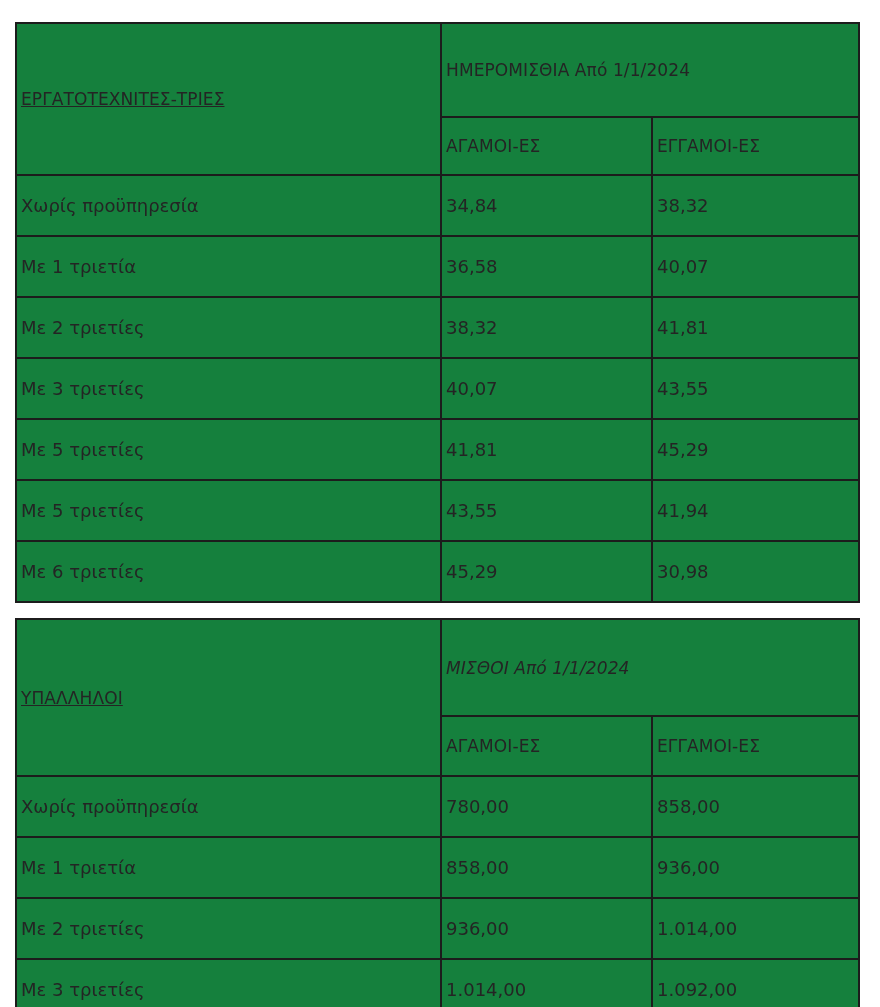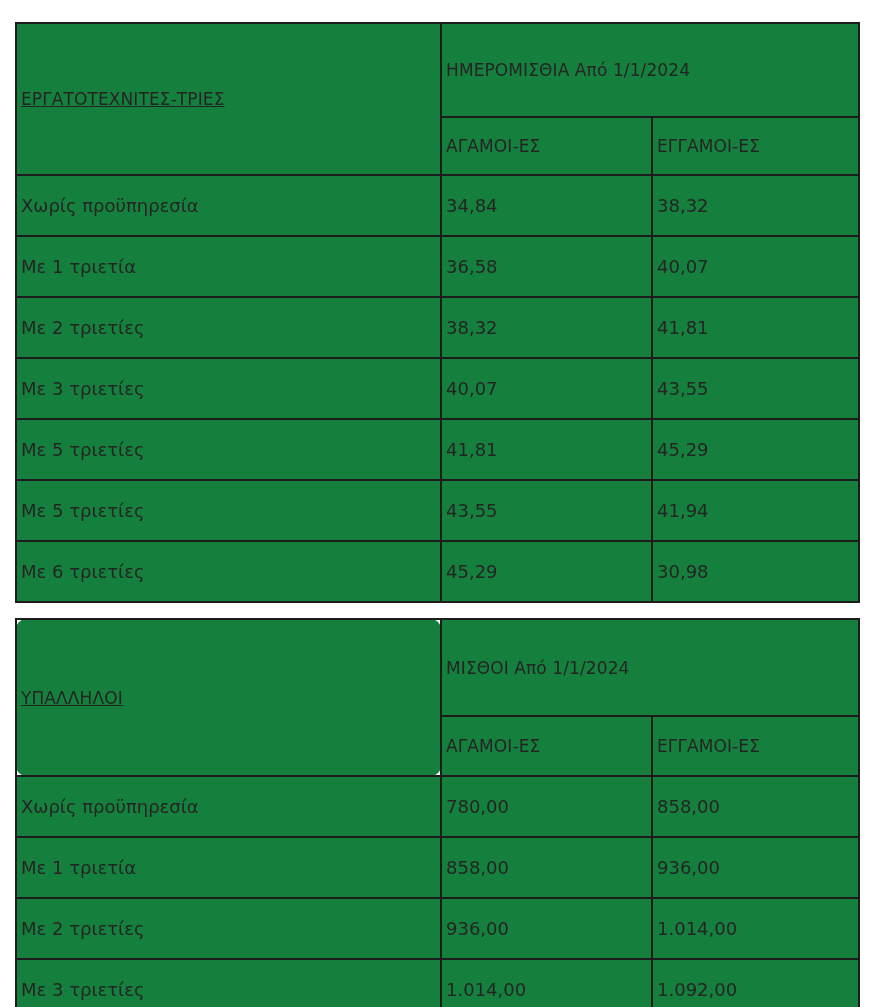--- a/index.html
+++ b/index.html
@@ -72,22 +72,22 @@
 
   .data-row td.label-cell {
     font-size: 18px;
   }
 
   .table-gap {
     height: 15px;
   }
 
   
-  .t2 .cat-cell { height: 153px; border-radius: 10px; }
-  .t2 .span-head { height: 95px; }
+  .t2 .cat-cell { height: 153px; }
+  .t2 .span-head { height: 95px; font-style: italic; }
   .t2 .sub-head { height: 58px; }
   .t2 .data-row td { height: 59px; }
 </style>
 </head>
 <body>
 
 <div class="page">
 
   <table class="wage-table t1">
     <colgroup>

